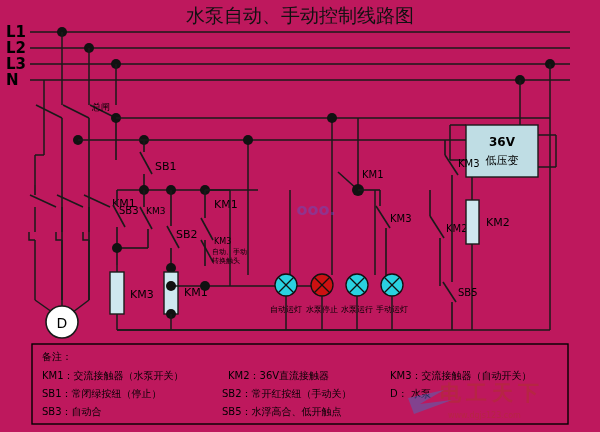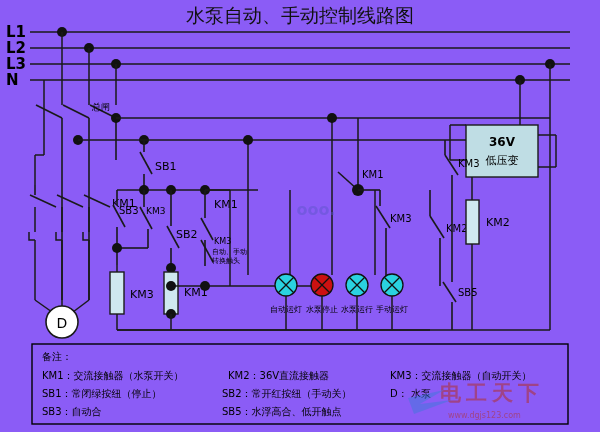--- a/index.html
+++ b/index.html
@@ -1,17 +1,17 @@
 <!DOCTYPE html>
 <html><head>
 <meta charset="utf-8">
 <style>
   html,body{margin:0;padding:0;background:#fff;}
   body{width:600px;height:432px;font-family:"DejaVu Sans","Liberation Sans",sans-serif;overflow:hidden;}
-  #root{position:relative;width:600px;height:432px;background:#8b5cf6;}
+  #root{position:relative;width:600px;height:432px;background:#be185d;}
   svg{display:block;}
 </style>
 </head>
 <body>
 
 <div id="root">
 <svg width="600" height="432" viewBox="0 0 600 432">
 
   <text x="300" y="22" text-anchor="middle" font-size="19" fill="#111">水泵自动、手动控制线路图</text>
 

